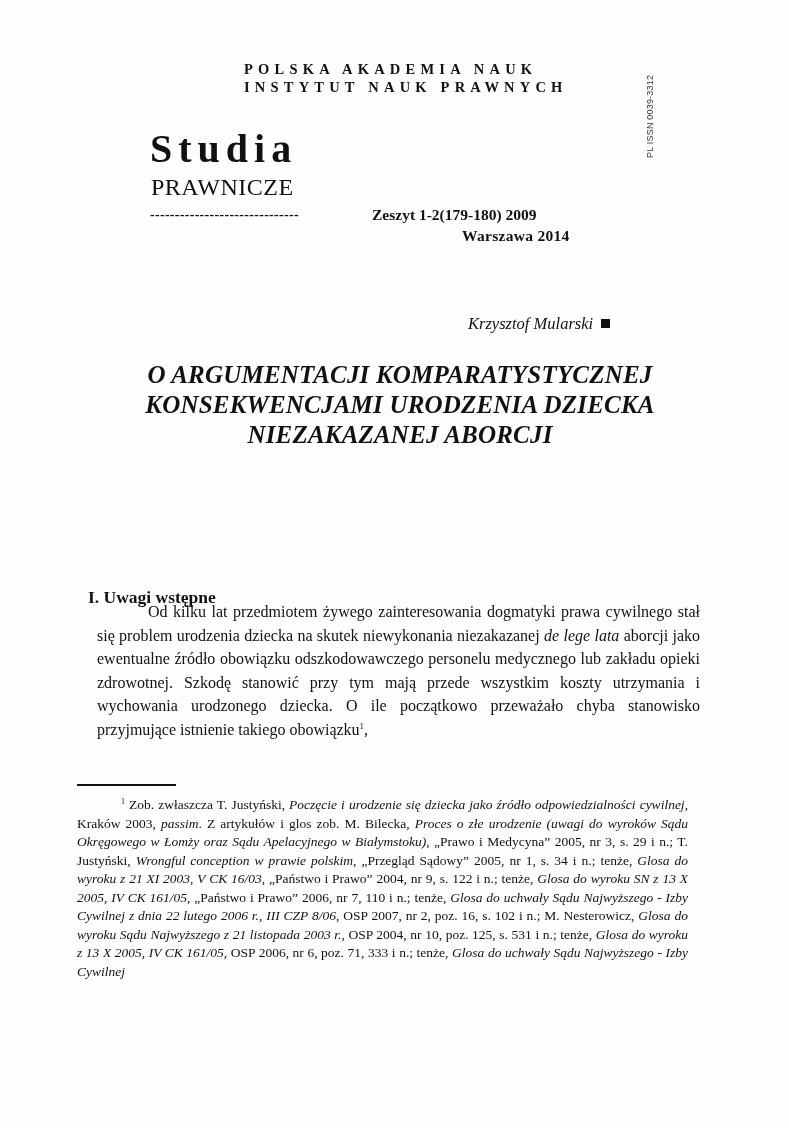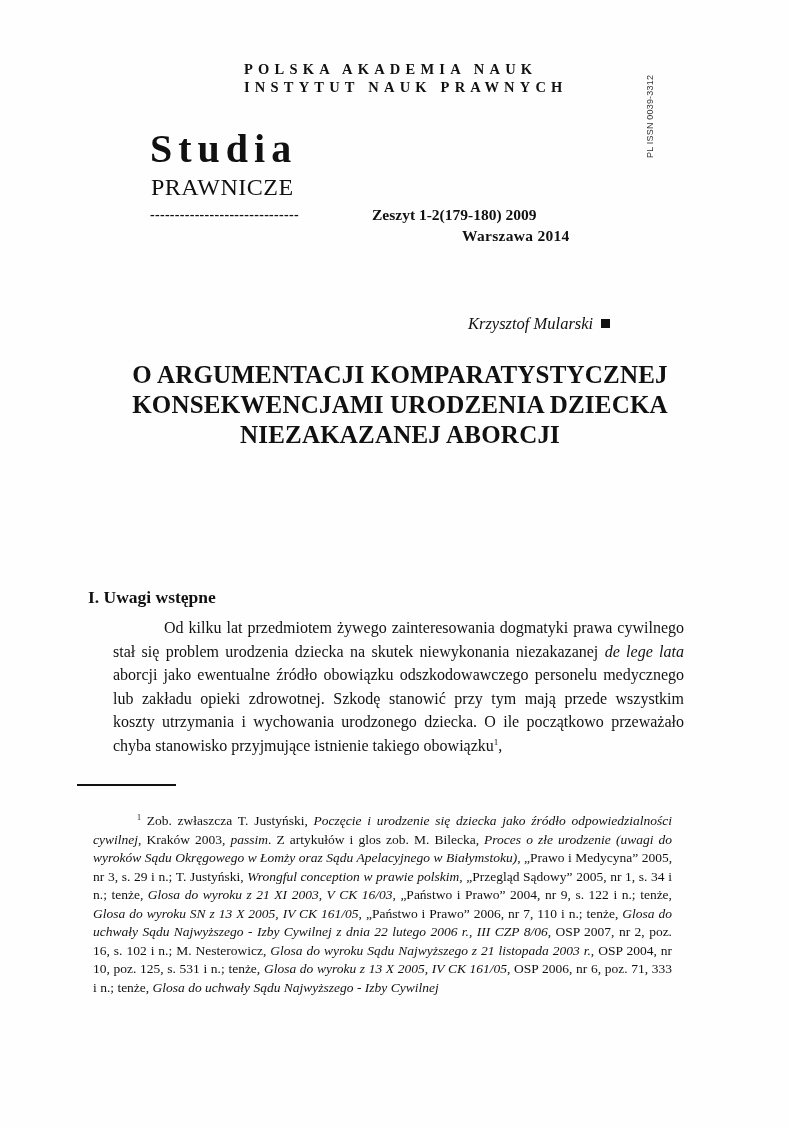--- a/index.html
+++ b/index.html
@@ -10,28 +10,28 @@
   .inst2 { top: 78px; }
   .issn { left: 645px; top: 88px; font-family: "Liberation Sans", sans-serif; font-size: 9px; color: #333; transform: rotate(-90deg); transform-origin: left top; white-space: nowrap; top: 158px; letter-spacing: 0.2px; }
   .studia { left: 150px; top: 126px; font-size: 40px; letter-spacing: 6px; line-height: 46px; font-weight: bold; }
   .prawnicze { left: 151px; top: 172px; font-size: 24px; line-height: 30px; letter-spacing: 0.5px; }
   .dashes { left: 150px; top: 205px; font-weight: bold; font-size: 14px; letter-spacing: 0.3px; white-space: nowrap; line-height: 20px; }
   .zeszyt { left: 372px; top: 205px; font-weight: bold; font-size: 15.5px; white-space: nowrap; line-height: 20px; }
   .warszawa { left: 462px; top: 226px; font-weight: bold; font-size: 15.5px; white-space: nowrap; line-height: 20px; letter-spacing: 0.3px; }
   .author { left: 468px; top: 314px; font-style: italic; font-size: 16.5px; white-space: nowrap; line-height: 20px; text-align: right; }
   .author .sq { display: inline-block; width: 9px; height: 9px; background: #111; margin-left: 8px; vertical-align: 1px; }
   .title { left: 60px; width: 680px; top: 360px; text-align: center; font-weight: bold; font-size: 25px; line-height: 30px; letter-spacing: 0.2px; }
-  .title div { white-space: nowrap; }
+  .title div { white-space: nowrap; font-style: italic; }
   .section { left: 45px; top: 586px; font-weight: bold; font-size: 17.5px; white-space: nowrap; line-height: 22px; margin-left: 43px; }
   .body { left: 97px; width: 603px; top: 600px; font-size: 16px; line-height: 23.5px; text-align: justify; }
-  .body p { margin: 16px; text-indent: 51px; }
+  .body p { margin: 0; text-indent: 51px; }
   .body sup { font-size: 9px; vertical-align: 6px; line-height: 0; }
   .fnrule { left: 77px; top: 784px; width: 99px; height: 2px; background: #111; }
   .footnote { left: 77px; width: 611px; top: 796px; font-size: 13.5px; line-height: 18.5px; text-align: justify; }
-  .footnote p { margin: 16px; text-indent: 44px; }
+  .footnote p { margin: 0; text-indent: 44px; }
   .footnote sup { font-size: 8px; vertical-align: 5px; line-height: 0; }
   .footnote i { font-style: italic; }
 </style>
 </head>
 <body>
 
 <div class="abs inst inst1">POLSKA AKADEMIA NAUK</div>
 <div class="abs inst inst2">INSTYTUT NAUK PRAWNYCH</div>
 <div class="abs issn">PL ISSN 0039-3312</div>
 

